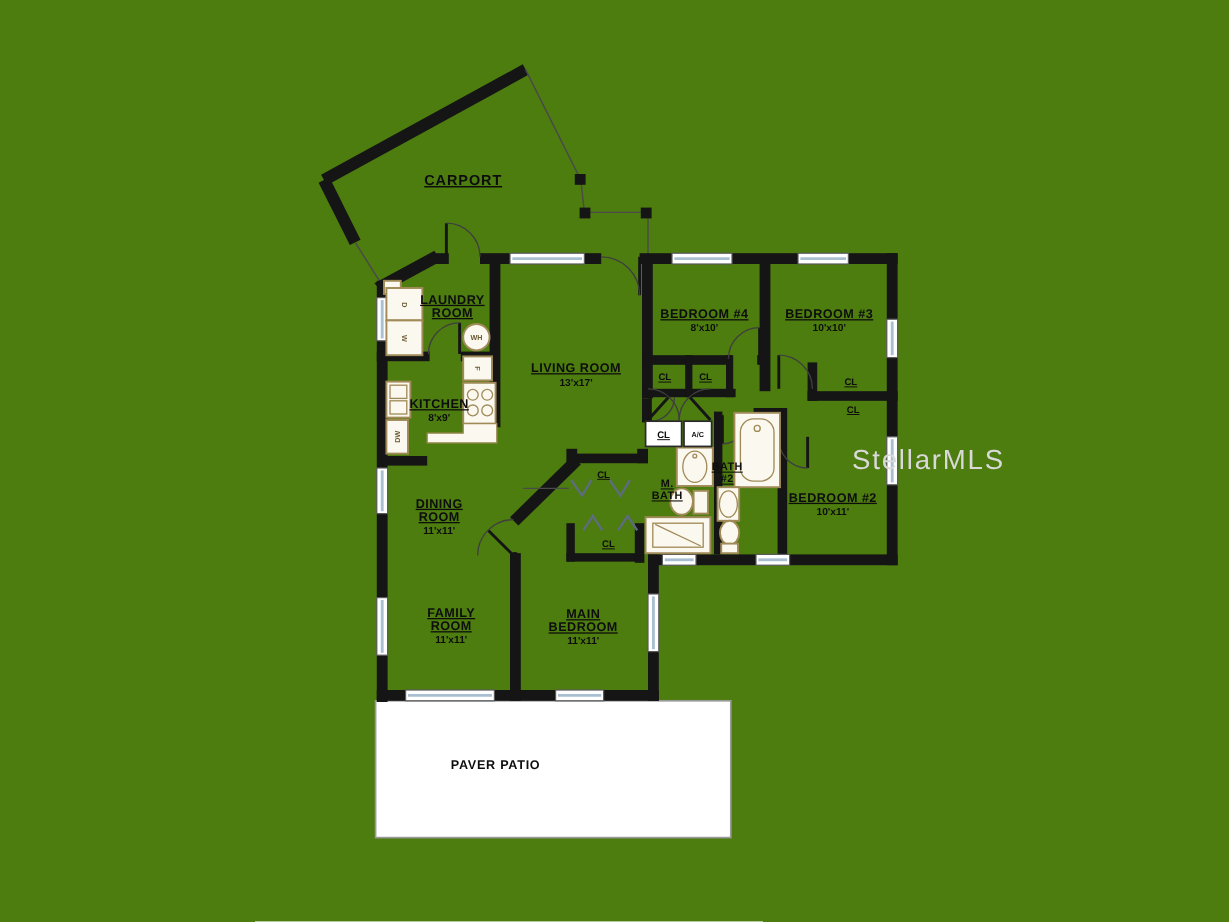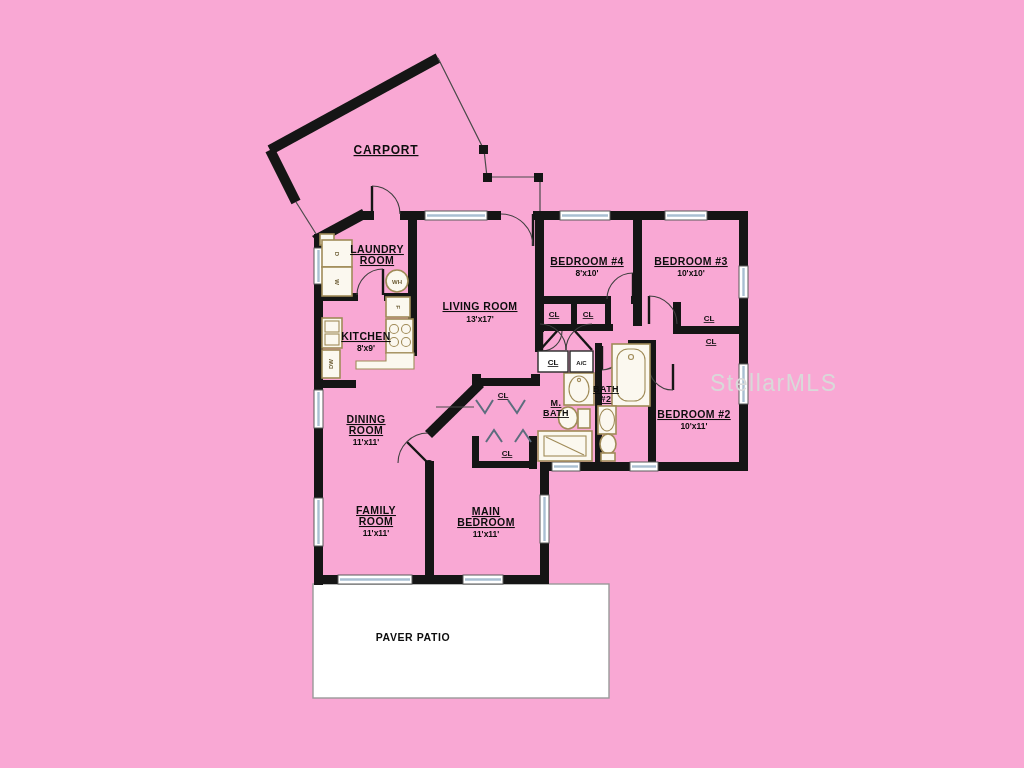--- a/index.html
+++ b/index.html
@@ -1,16 +1,16 @@
 <!DOCTYPE html>
 <html><head>
 <meta charset="utf-8">
 <style>
   html,body{margin:0;padding:0;background:#ffffff;}
-  #canvas{position:relative;width:1024px;height:768px;background:#f9a8d4;overflow:hidden;
+  #canvas{position:relative;width:1024px;height:768px;background:#4d7c0f;overflow:hidden;
           font-family:"Liberation Sans", sans-serif;}
   svg{display:block;}
   .wall{fill:#151515;stroke:none;}
   .thin{stroke:#4a4a4a;stroke-width:1.2;fill:none;}
   .patio{fill:#ffffff;stroke:#9a9a9a;stroke-width:1.4;}
   .win-b{fill:#ffffff;stroke:#5a5a5a;stroke-width:1;}
   .win-l{stroke:#a9bfd2;stroke-width:2.4;fill:none;}
   .arc{stroke:#3f3f3f;stroke-width:1.1;fill:none;}
   .leaf{stroke:#151515;stroke-width:2.4;fill:none;}
   .fx{stroke:#a08b58;stroke-width:1.6;fill:#fbf8ef;}

